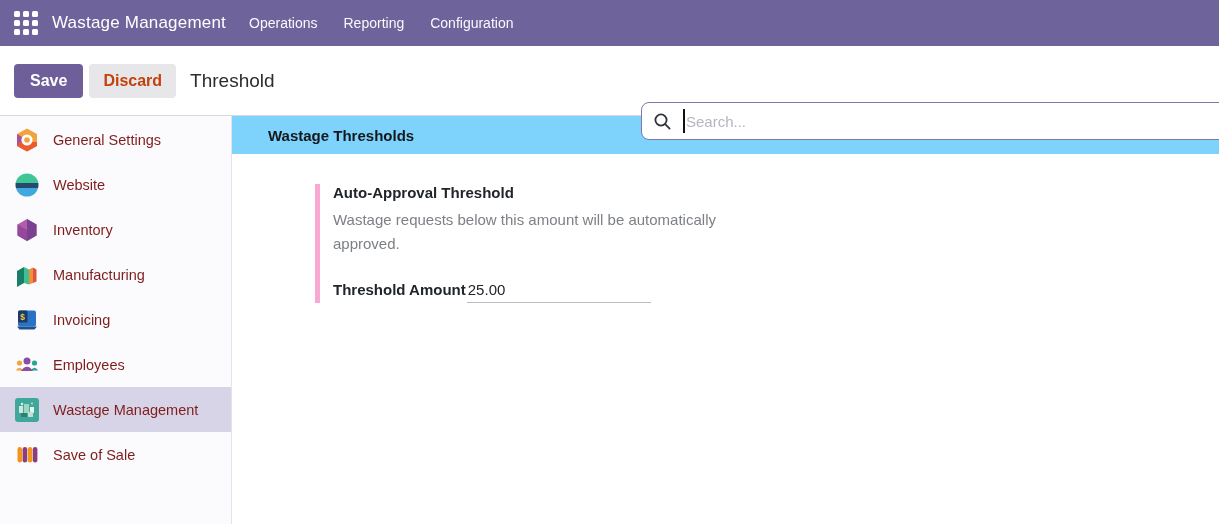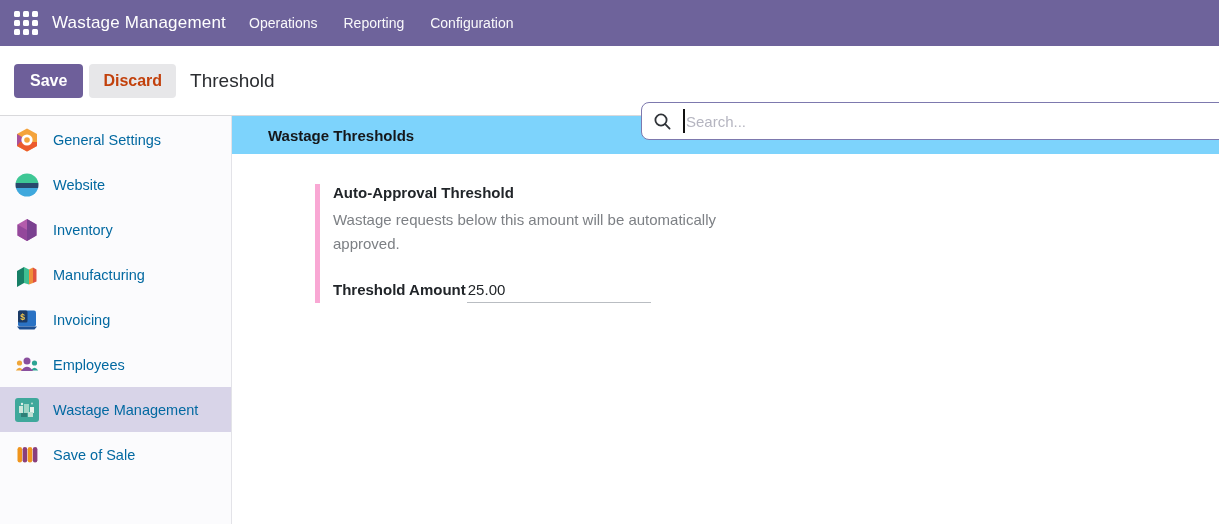--- a/index.html
+++ b/index.html
@@ -33,21 +33,21 @@
   .caret { width:2px; height:24px; background:#111; margin:0 1px 0 11px; }
   .search-input { flex:1; border:none; outline:none; font-family:inherit;
     font-size:15px; color:#333; background:transparent; }
   .search-input::placeholder { color:#b5b5c0; }
 
   
   .main { display:flex; height:408px; }
   .sidebar { width:232px; flex:0 0 232px; background:#fbfbfd;
     border-right:1px solid #e3e3e8; padding-top:1px; }
   .side-item { height:45px; display:flex; align-items:center; gap:13px;
-    padding-left:14px; font-size:14.5px; color:#0369a1; cursor:pointer; }
+    padding-left:14px; font-size:14.5px; color:#7f1d1d; cursor:pointer; }
   .side-item.selected { background:#d8d4e8; }
   .side-item svg { flex:0 0 auto; }
 
   .content { flex:1; background:#fff; }
   .section-header { height:38px; background:#7dd3fc; display:flex;
     align-items:center; padding-left:36px; font-size:15px; font-weight:bold;
     color:#15171a; }
   .setting-block { margin:30px 0 0 83px; border-left:5px solid #f9a8d4;
     padding-left:13px; width:440px; }
   .setting-title { font-size:15px; font-weight:bold; color:#212529; margin-bottom:7px; }

